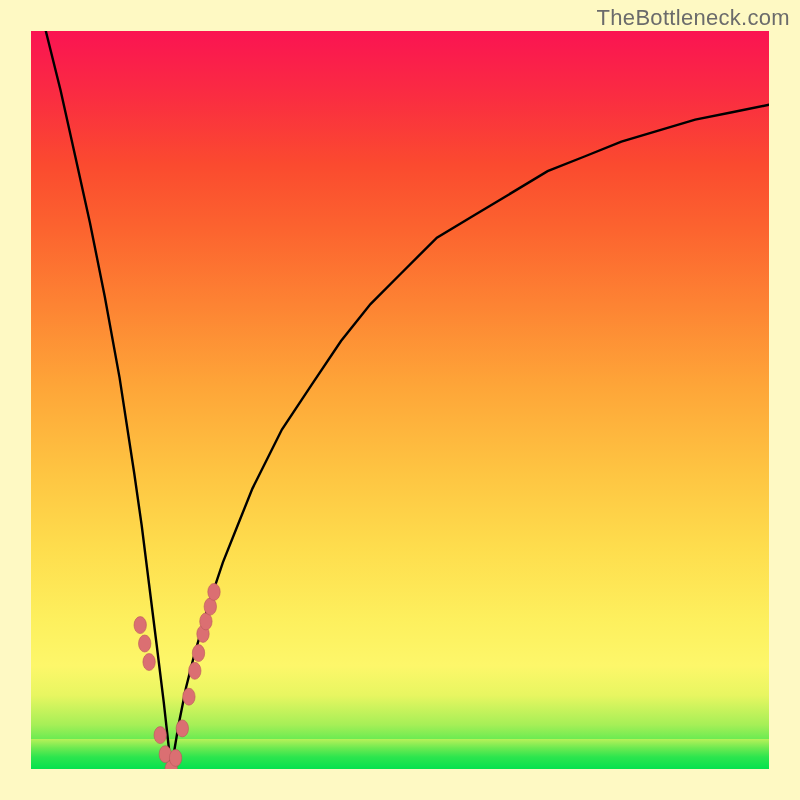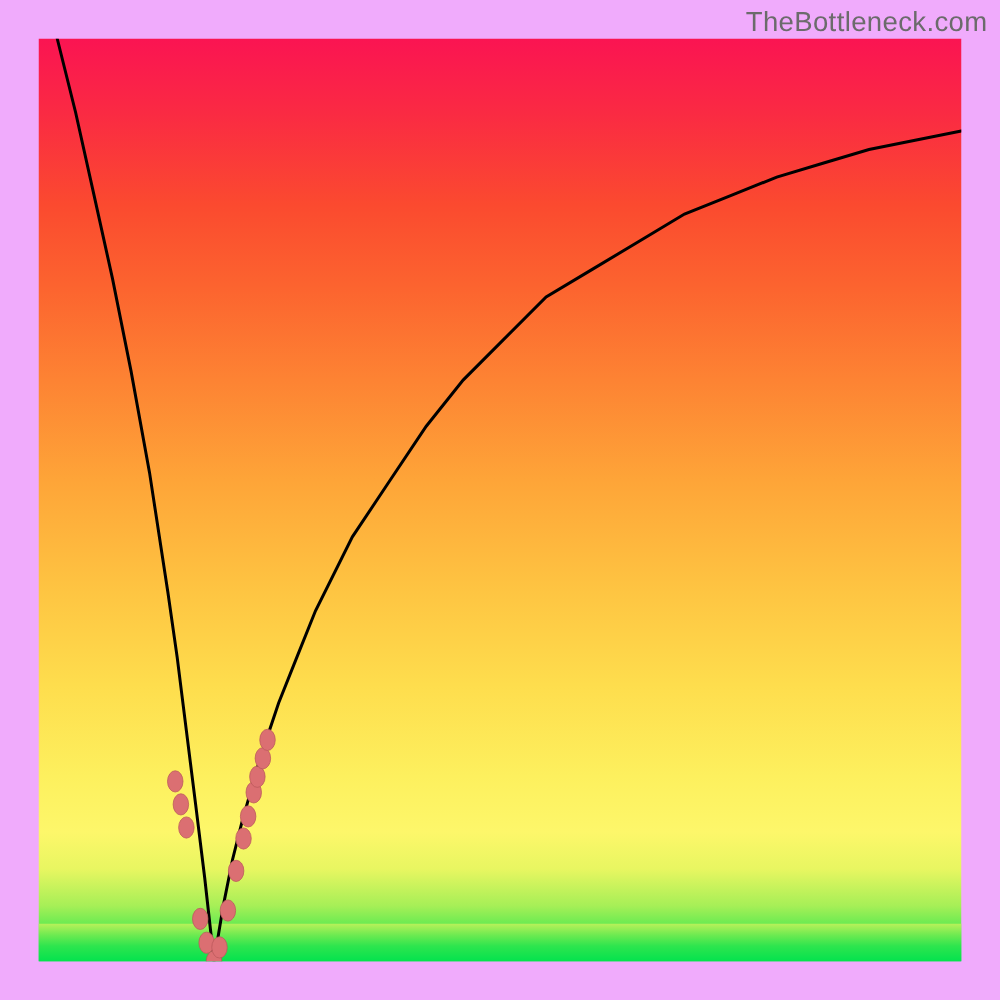--- a/index.html
+++ b/index.html
@@ -8,21 +8,21 @@
     width: 800px;
     height: 800px;
     overflow: hidden;
     background: #000;
     font-family: Arial, Helvetica, sans-serif;
   }
   .frame {
     position: relative;
     width: 800px;
     height: 800px;
-    background: #f0abfc;
+    background: #fef9c3;
   }
   .plot {
     position: absolute;
     left: 31px;
     top: 31px;
     width: 738px;
     height: 738px;
     
     background: linear-gradient(
       to top,

